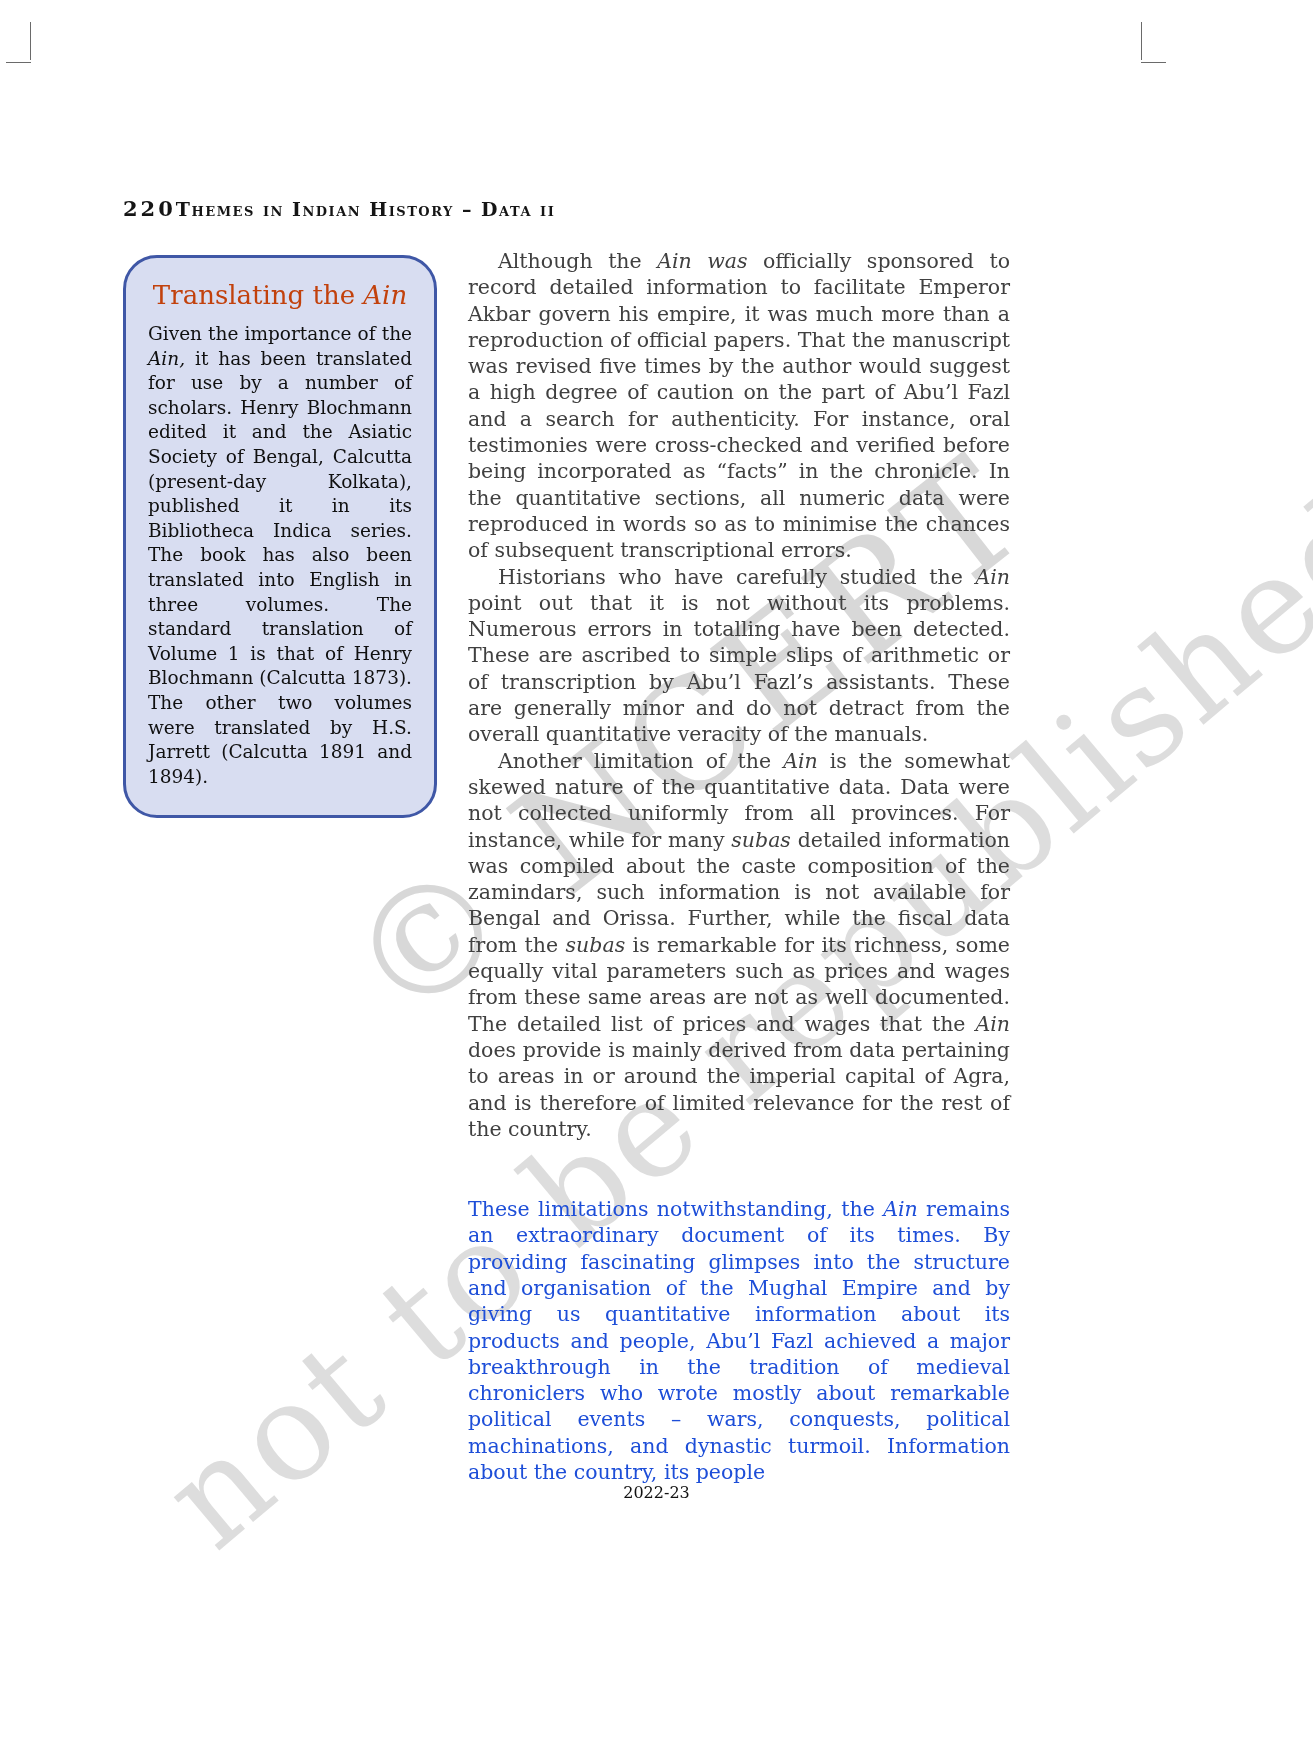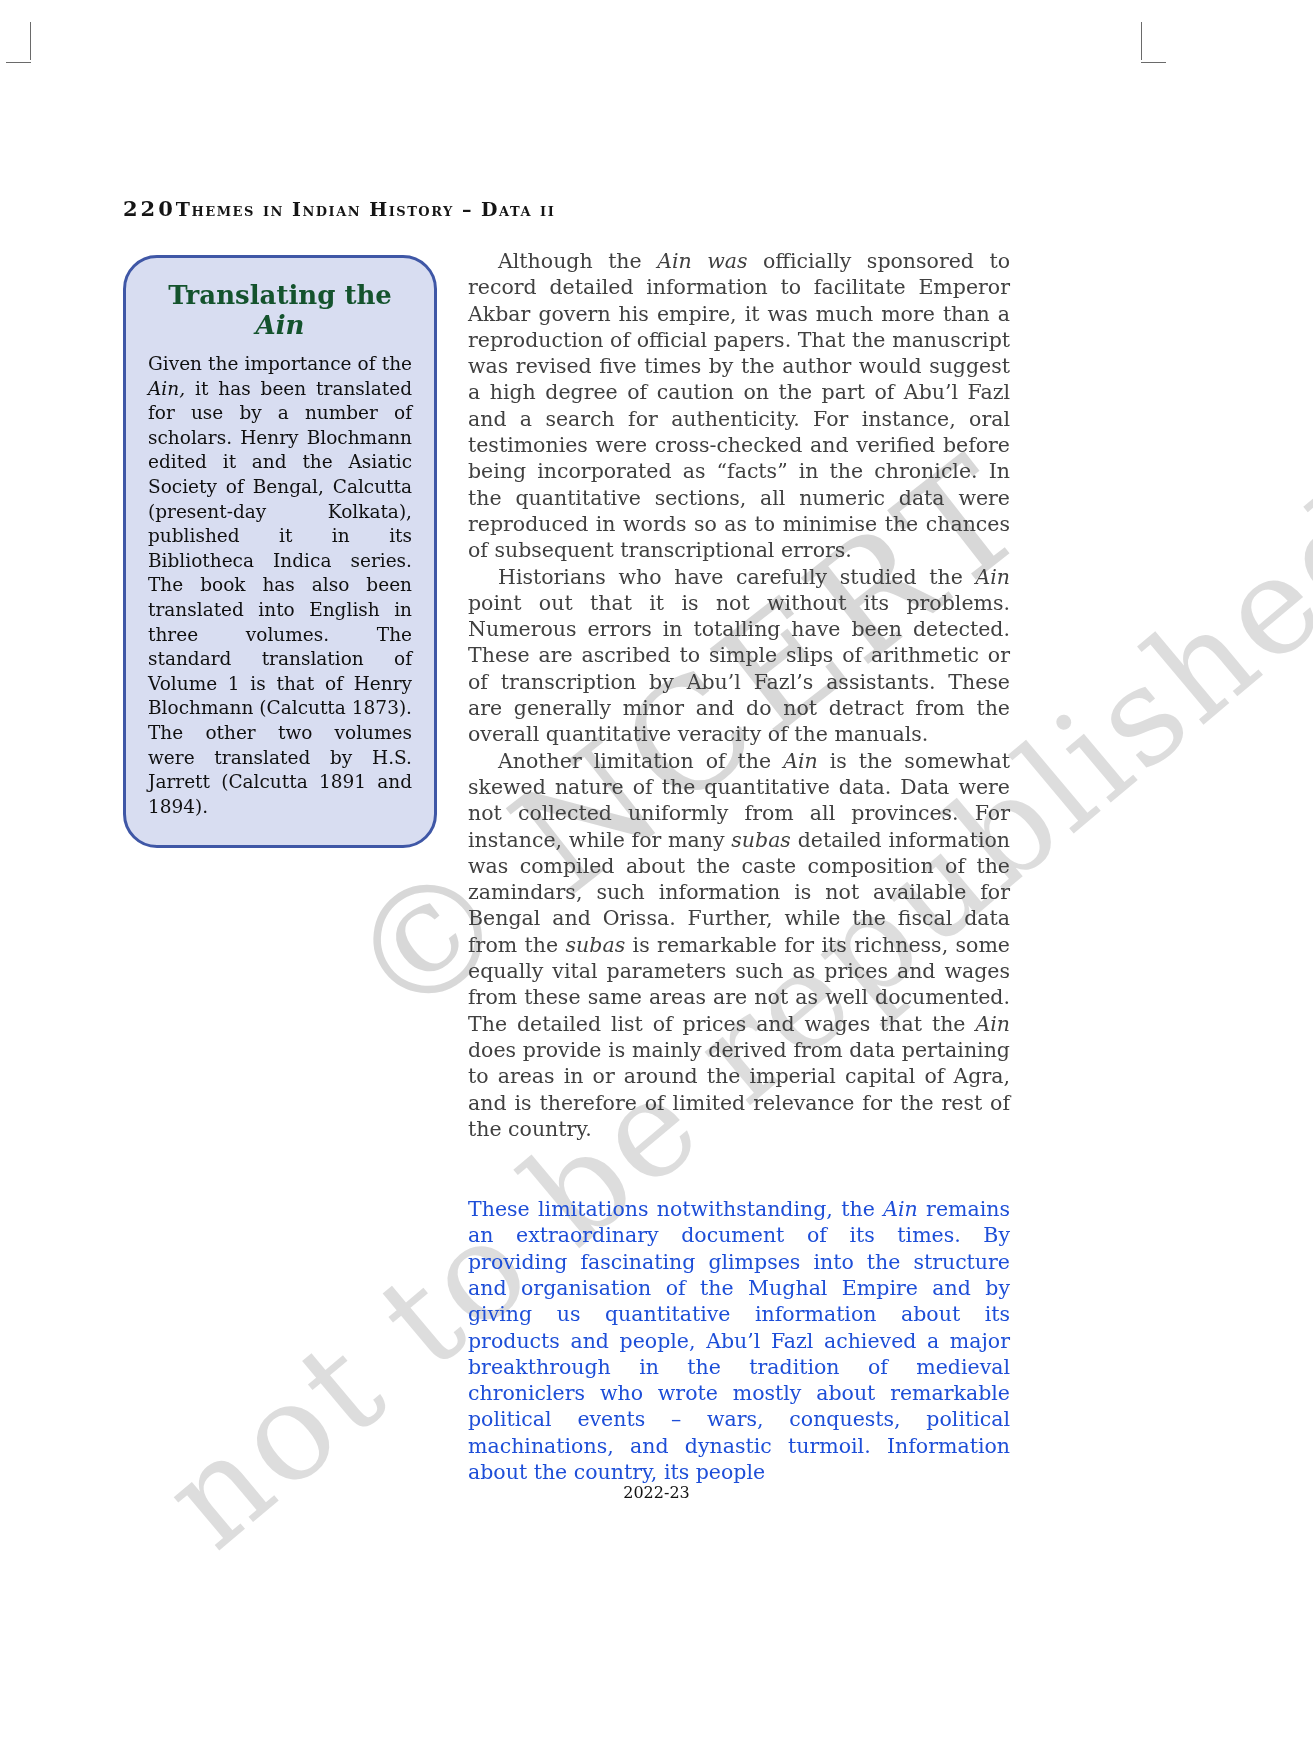--- a/index.html
+++ b/index.html
@@ -82,23 +82,23 @@
     box-sizing: border-box;
     background: #d8ddf1;
     border: 3px solid #3f57a6;
     border-radius: 34px;
     padding: 22px 20px 24px 20px;
     z-index: 2;
   }
   .box-title {
     margin: 0 0 12px 0;
     text-align: center;
-    color: #14532d;
+    color: #c2410c;
     font-size: 26px;
-    font-weight: bold;
+    font-weight: normal;
   }
   .box-body {
     margin: 2px;
     font-size: 18.5px;
     line-height: 24.6px;
     text-align: justify;
     color: #101010;
   }
 
   

